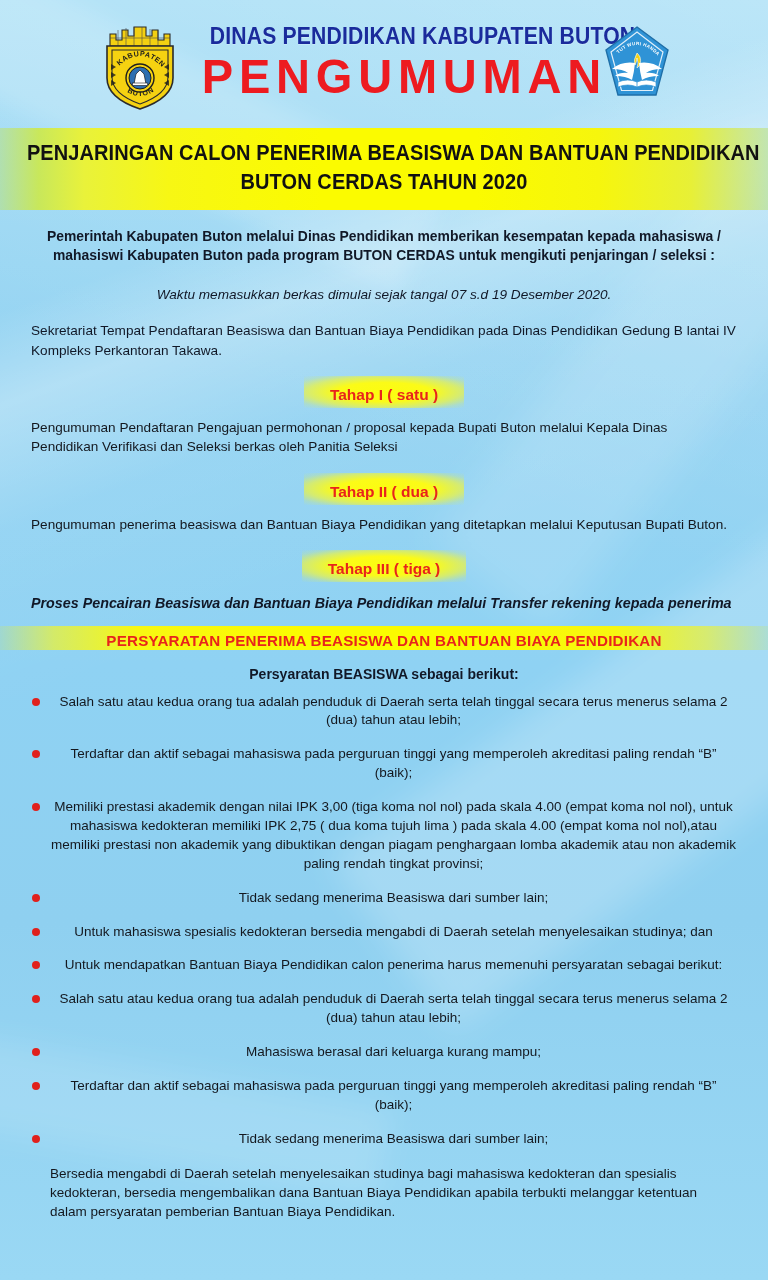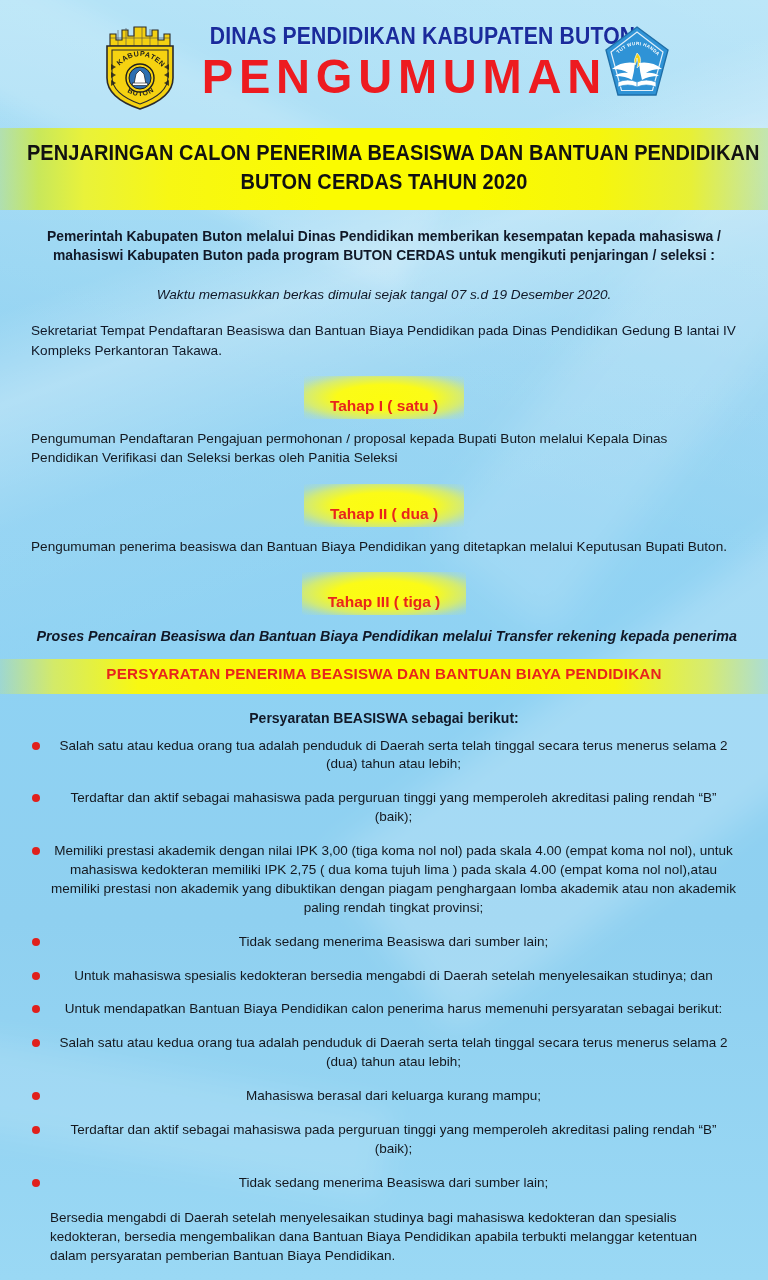--- a/index.html
+++ b/index.html
@@ -135,41 +135,41 @@
     font-size: 13.6px;
     line-height: 1.42;
   }
 
   .tahap-wrap { text-align: center; margin-top: 16px; }
   .tahap {
     display: inline-block;
     color: #e8241c;
     font-weight: bold;
     font-size: 15.5px;
-    padding: 21px 26px 4px 26px;
+    padding: 10px 26px 4px 26px;
     background: radial-gradient(ellipse at center,
         #fcfc10 0%, #fbfb18 42%, rgba(233,243,70,0.75) 68%,
         rgba(196,230,140,0.35) 86%, rgba(154,217,243,0) 100%);
   }
   .tahap-body { margin-top: 11px; }
 
   .proses {
     margin-top: 13px;
-    text-align: right;
+    text-align: left;
     font-style: italic;
     font-weight: bold;
     font-size: 14.3px;
     color: #111827;
   }
 
   .persyaratan-bar {
     position: relative;
     width: 100%;
     margin-top: 14px;
-    padding: 6px 0 11px 0;
+    padding: 6px 0 0 0;
     text-align: center;
     background: linear-gradient(90deg,
         rgba(190,226,130,0.30) 0%,
         rgba(228,240,70,0.80) 7%,
         #f8f812 18%,
         #fbfb00 40%,
         #fbfb00 60%,
         #f7f710 80%,
         rgba(226,239,80,0.80) 92%,
         rgba(186,226,140,0.30) 100%);

